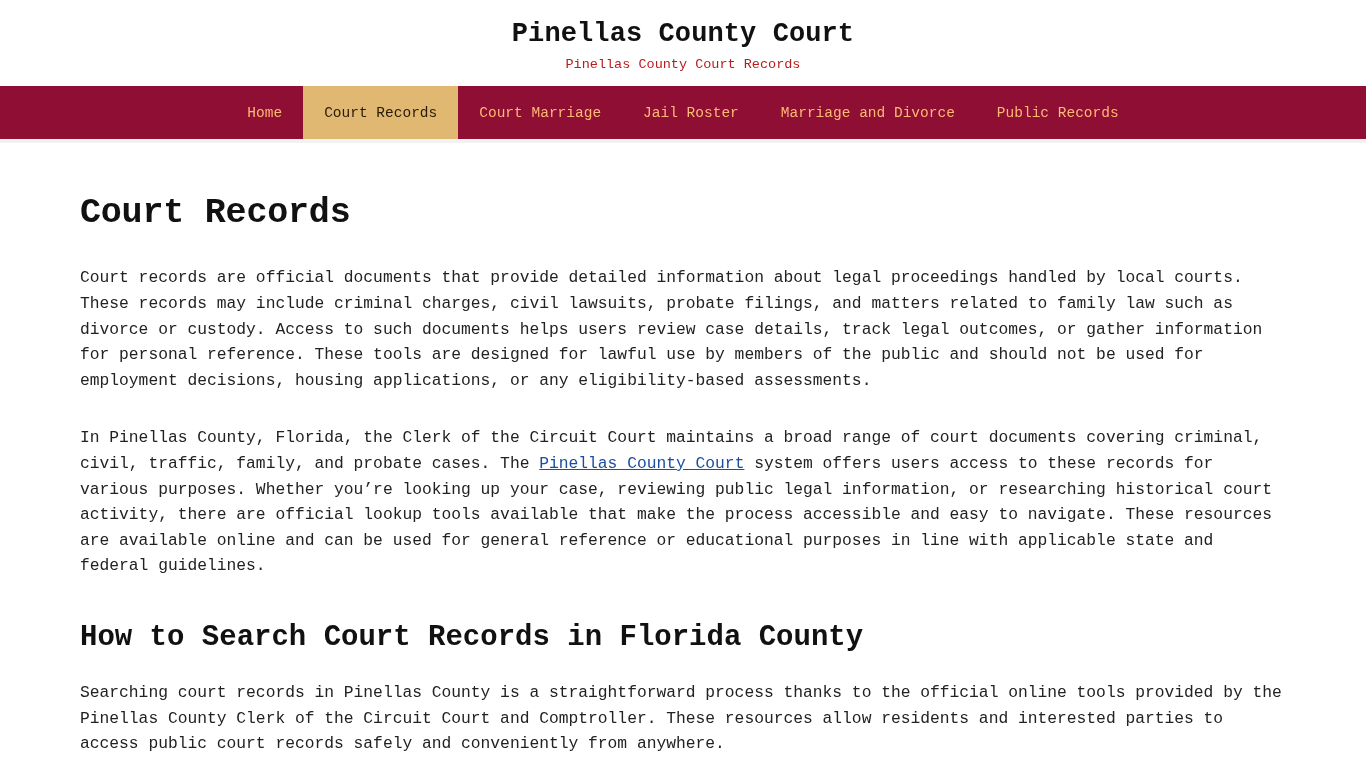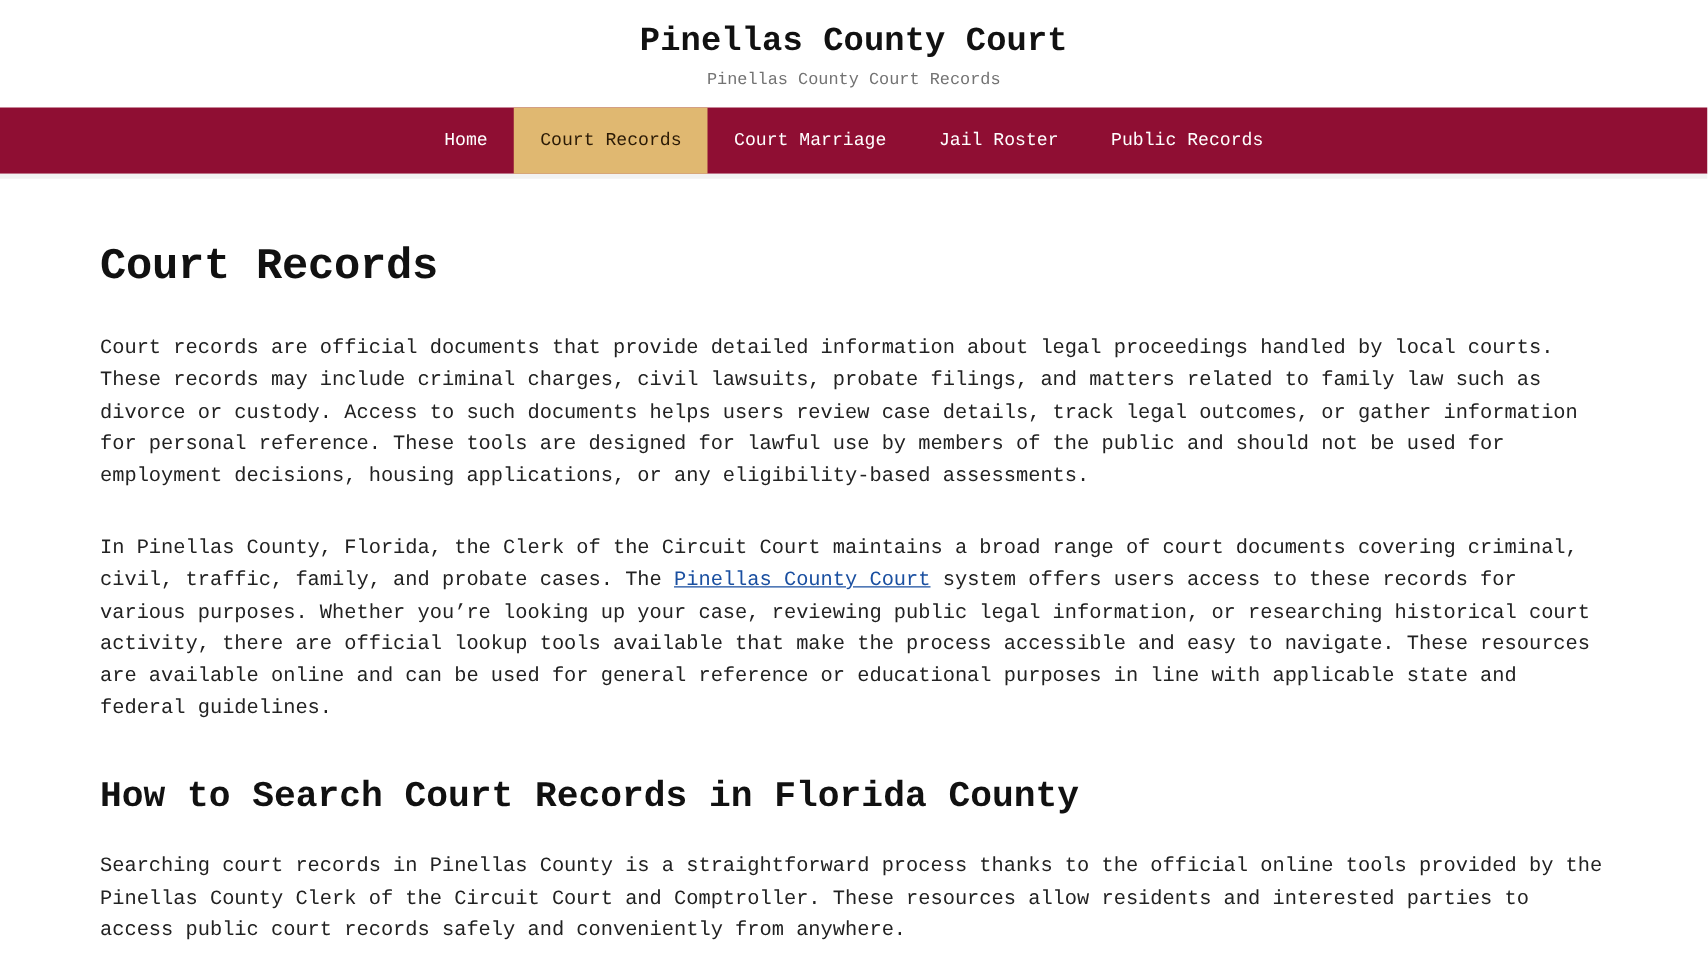--- a/index.html
+++ b/index.html
@@ -19,35 +19,35 @@
   .site-title {
     font-size: 27px;
     font-weight: bold;
     color: #111111;
     letter-spacing: 0.1px;
     line-height: 1.2;
     margin: 0;
   }
   .site-tagline {
     font-size: 13.5px;
-    color: #737373;
+    color: #b91c1c;
     margin-top: 7px;
   }
   .navbar {
     background: #8f0e33;
     display: flex;
     justify-content: center;
     align-items: stretch;
     height: 53px;
   }
   .nav-item {
     display: flex;
     align-items: center;
     padding: 0 21px;
-    color: #ffffff;
+    color: #fdba74;
     font-size: 14.5px;
     text-decoration: none;
     cursor: pointer;
     white-space: nowrap;
   }
   .nav-item.active {
     background: #e0b871;
     color: #2b1a05;
     font-weight: normal;
   }
@@ -100,20 +100,21 @@
 <header class="site-header">
   <div class="site-title">Pinellas County Court</div>
   <div class="site-tagline">Pinellas County Court Records</div>
 </header>
 
 <nav class="navbar">
   <a class="nav-item">Home</a>
   <a class="nav-item active">Court Records</a>
   <a class="nav-item">Court Marriage</a>
   <a class="nav-item">Jail Roster</a>
+  <a class="nav-item">Marriage and Divorce</a>
   <a class="nav-item">Public Records</a>
 </nav>
 <div class="nav-underline"></div>
 
 <main class="content">
   <h1 class="page-title">Court Records</h1>
 
   <p class="body-text">Court records are official documents that provide detailed information about legal proceedings handled by local courts. These records may include criminal charges, civil lawsuits, probate filings, and matters related to family law such as divorce or custody. Access to such documents helps users review case details, track legal outcomes, or gather information for personal reference. These tools are designed for lawful use by members of the public and should not be used for employment decisions, housing applications, or any eligibility-based assessments.</p>
 
   <p class="body-text"><span>In Pinellas County, Florida, the Clerk of the Circuit Court maintains a broad range of court documents covering criminal, civil, traffic, family, and probate cases. The </span><a class="inline-link">Pinellas County Court</a><span> system offers users access to these records for various purposes. Whether you’re looking up your case, reviewing public legal information, or researching historical court activity, there are official lookup tools available that make the process accessible and easy to navigate. These resources are available online and can be used for general reference or educational purposes in line with applicable state and federal guidelines.</span></p>

